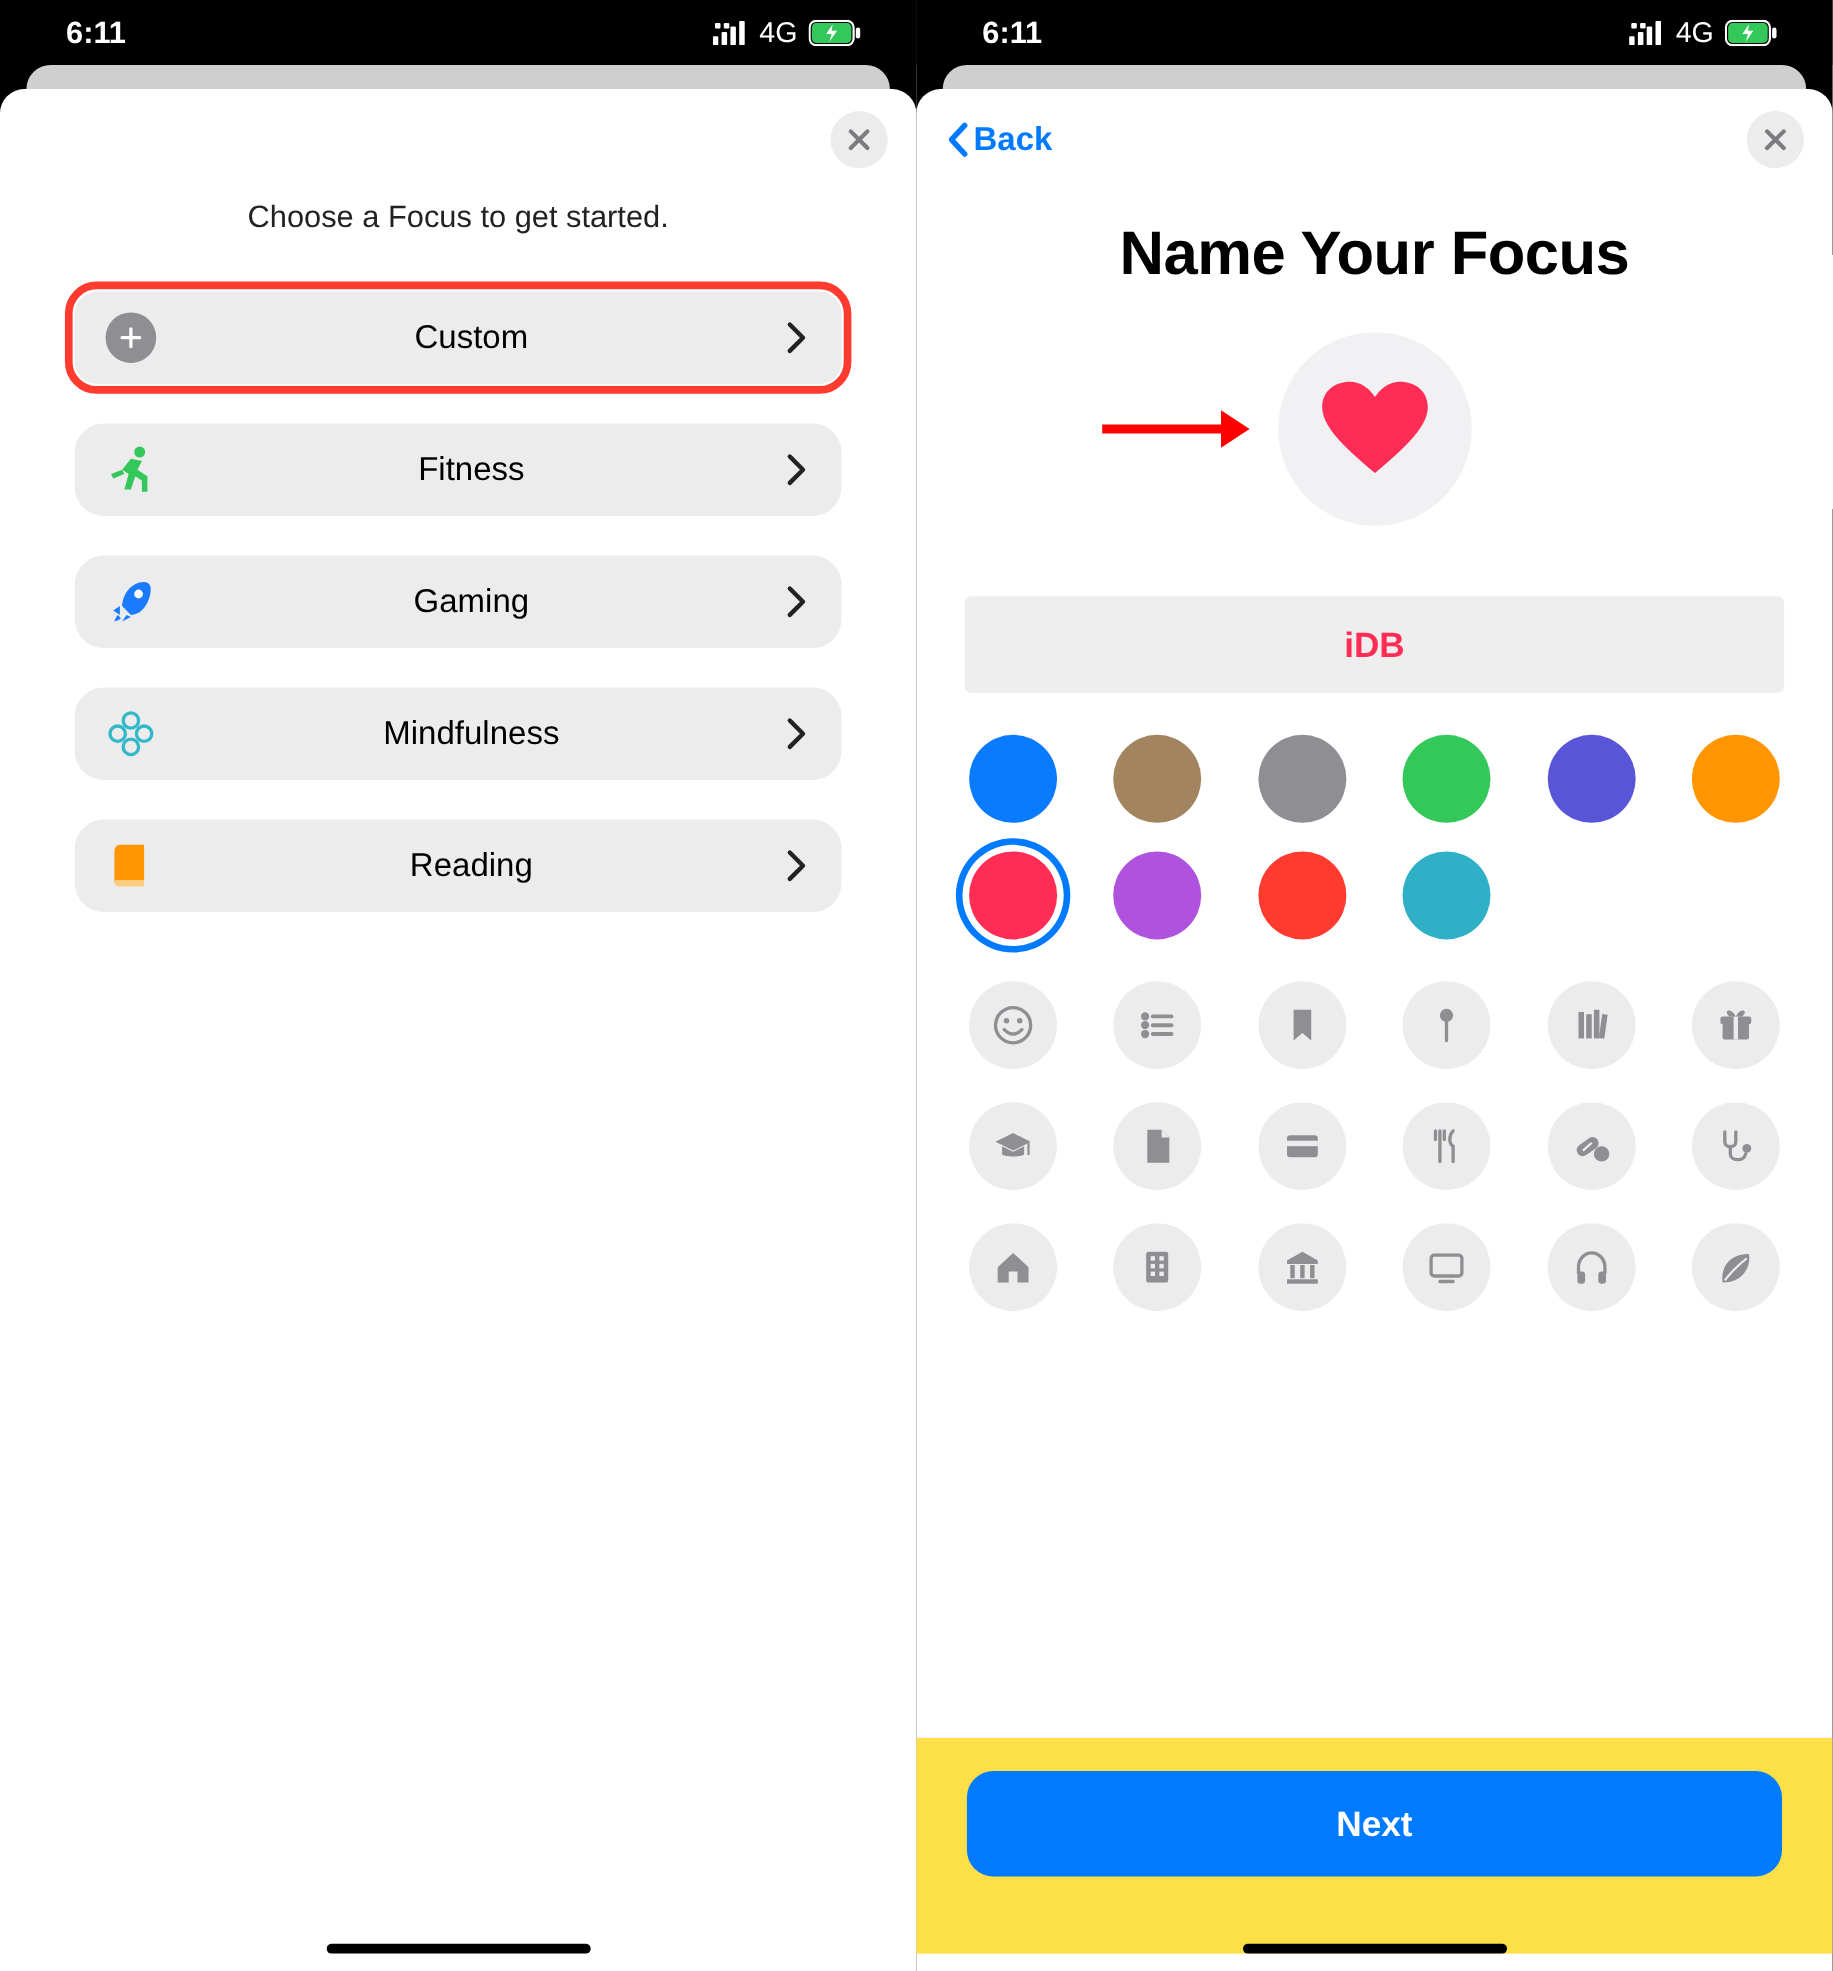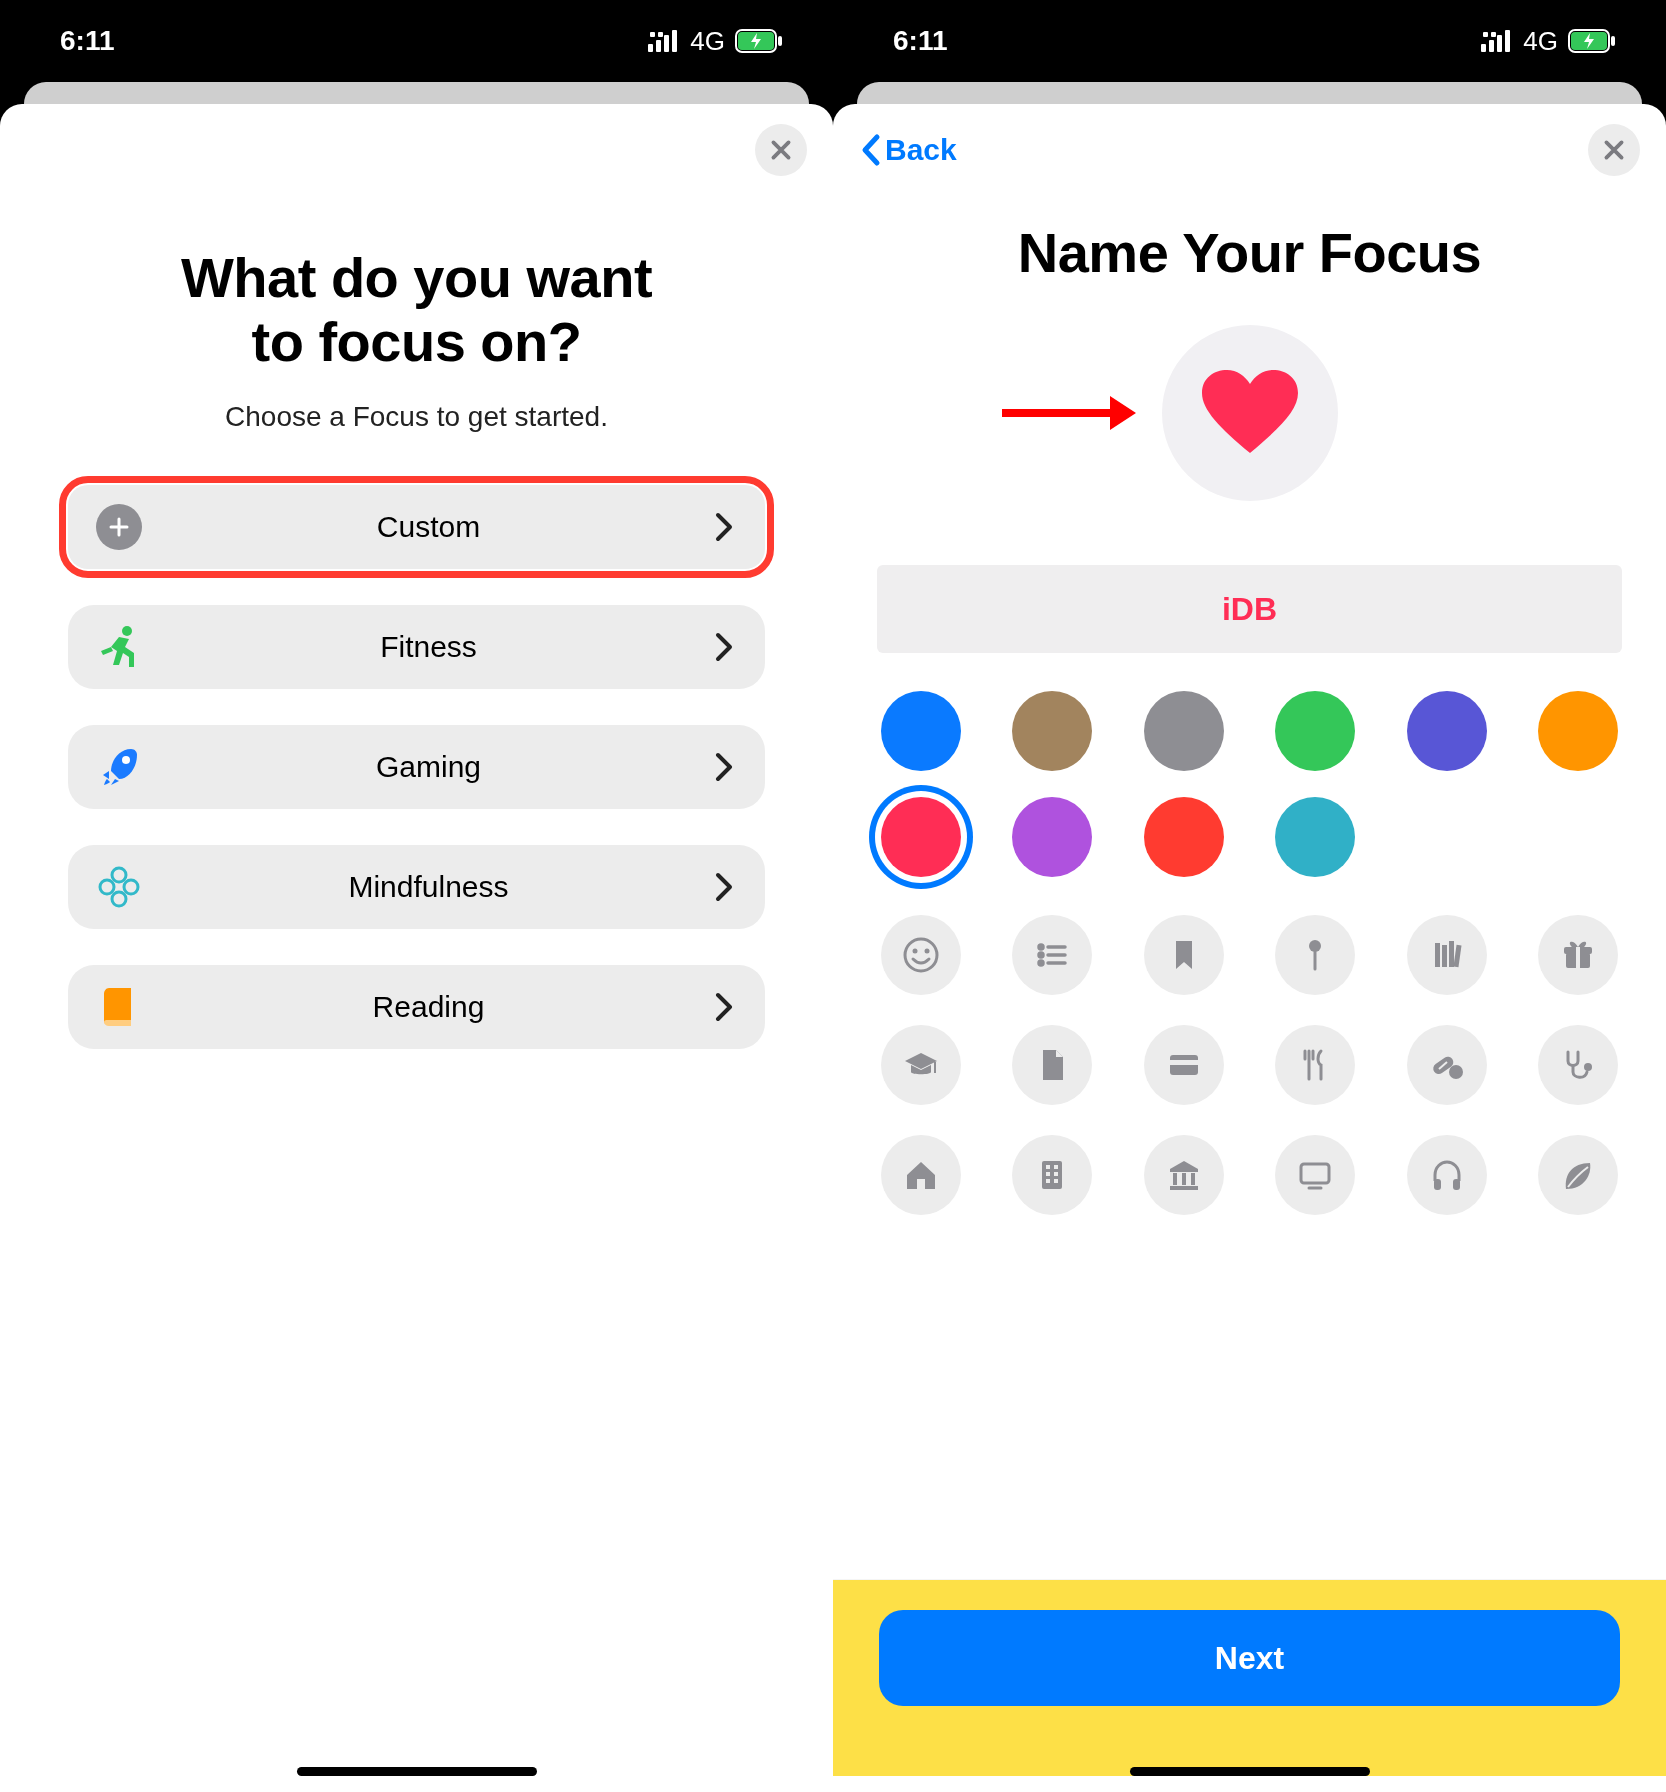--- a/index.html
+++ b/index.html
@@ -12,21 +12,21 @@
     color: #000;
   }
   .phone {
     width: 833px;
     display: flex;
     flex-direction: column;
     position: relative;
     background: #000;
   }
   .status-bar {
-    height: 82px;
+    height: 59px;
     background: #000;
     color: #fff;
     display: flex;
     align-items: center;
     justify-content: space-between;
     padding: 0 50px 0 60px;
     font-size: 28px;
     font-weight: 600;
   }
   .status-right { display: flex; align-items: center; gap: 10px; }
@@ -205,24 +205,20 @@
   <div class="sheet">
     <div class="sheet-top">
       <span></span>
       <div class="close-btn">
         <svg viewBox="0 0 24 24">
             <path d="M5 5 L19 19 M19 5 L5 19" stroke="#7b7b80" stroke-width="3.5" stroke-linecap="round"></path>
           </svg>
       </div>
     </div>
 
-    <h1 class="heading1">
-      <span>What do you want</span><br>
-      <span>to focus on?</span>
-    </h1>
     <div class="subheading">Choose a Focus to get started.</div>
 
     <div class="focus-list">
 
       <div class="focus-item highlight">
         <div class="focus-icon">
             <div class="plus-circle">
               <svg width="22" height="22" viewBox="0 0 22 22">
                 <path d="M11 3 V19 M3 11 H19" stroke="#fff" stroke-width="3" stroke-linecap="round"></path>
               </svg>

